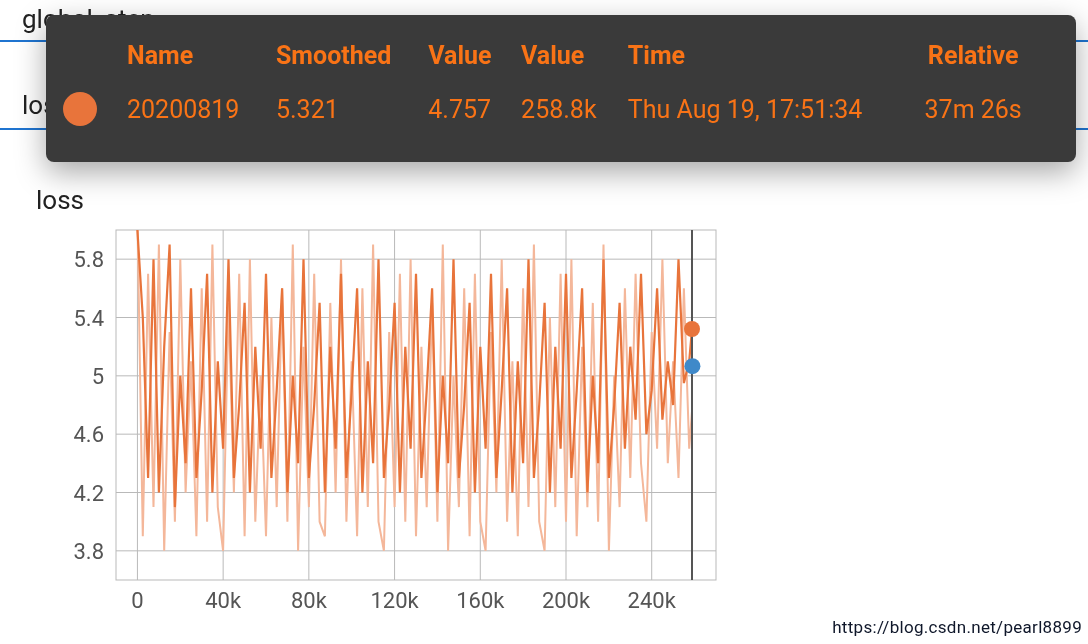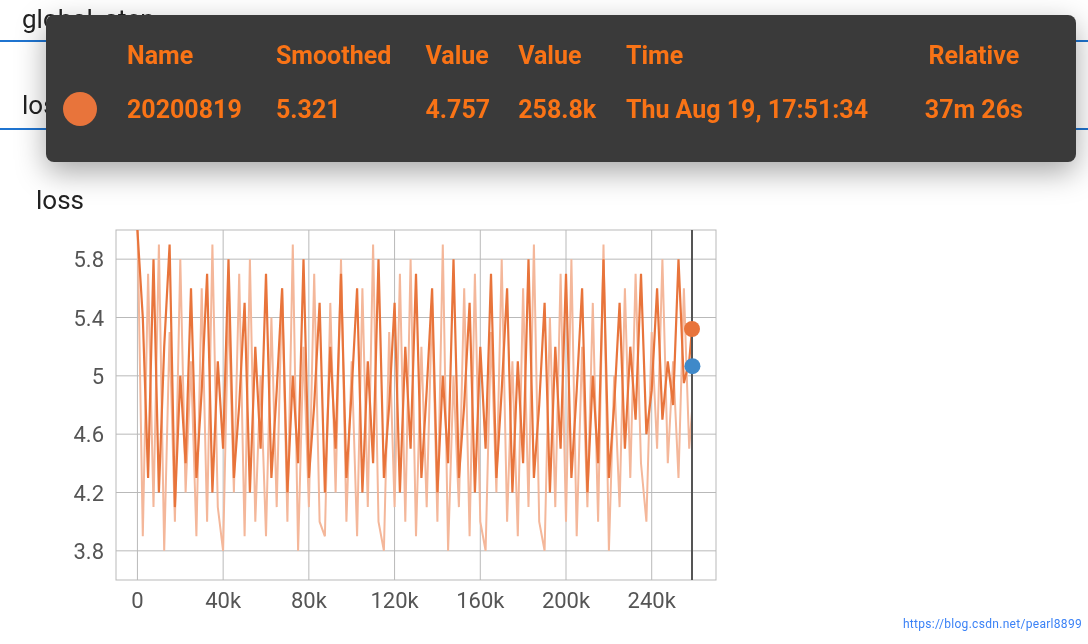--- a/index.html
+++ b/index.html
@@ -4,37 +4,37 @@
 <style>
   html,body{margin:0;padding:0;font-family:-apple-system,BlinkMacSystemFont,"Segoe UI",Roboto,Helvetica,Arial,sans-serif;color:#222;background:#fff;}
   .stage{position:relative;width:1088px;height:644px;overflow:hidden;}
   .section-label{position:absolute;left:22px;font-size:26px;color:#222;z-index:1;}
   .hrule{position:absolute;left:0;width:1088px;height:2px;background:#1f74d0;z-index:0;}
   
   .tooltip{position:absolute;top:15px;left:46px;width:1030px;background:#3a3a3a;color:#f97316;border-radius:8px;
            box-shadow:0 10px 30px rgba(0,0,0,0.35);padding:20px 28px 26px 17px;z-index:5;box-sizing:border-box;}
   .tooltip table{width:100%;border-collapse:collapse;font-size:25px;}
   .tooltip th{text-align:left;font-weight:700;padding:6px 18px 12px 0;white-space:nowrap;}
-  .tooltip td{padding:10px 18px 10px 0;white-space:nowrap;font-weight:700;}
+  .tooltip td{padding:10px 18px 10px 0;white-space:nowrap;font-weight:400;}
   .tooltip td.rel,.tooltip th.rel{text-align:center;}
   .swatch{display:inline-block;width:34px;height:34px;border-radius:50%;vertical-align:middle;}
   .swatch.open{background:#3a3a3a;border:6px solid #3f89c9;box-sizing:border-box;}
   
   .chart-wrap{position:absolute;top:222px;left:36px;width:700px;height:400px;}
   .chart-title{position:absolute;top:185px;left:36px;font-size:26px;color:#222;}
   svg.chart{width:700px;height:400px;overflow:visible;}
   .grid line{stroke:#b9b9b9;stroke-width:1;}
   .frame rect{fill:none;stroke:#b9b9b9;stroke-width:1;}
   .tick text{font-size:22px;fill:#555;}
   .raw path{stroke:#f4b79a;stroke-width:2;fill:none;}
   .smooth path{stroke:#e8743b;stroke-width:2.2;fill:none;}
   .cursor line{stroke:#555;stroke-width:2;}
   .dot-orange{fill:#e8743b;}
   .dot-blue{fill:#3f89c9;}
-  .watermark{position:absolute;right:6px;bottom:13px;font-size:12px;color:#3b82f6;letter-spacing:0.3px;}
+  .watermark{position:absolute;right:6px;bottom:7px;font-size:17px;color:#0f172a;letter-spacing:0.3px;}
 </style>
 </head>
 <body>
 
 <div class="stage">
 
   <div class="section-label" style="top:4px">global_step</div>
   <div class="hrule" style="top:40px"></div>
   <div class="section-label" style="top:90px">loss</div>
   <div class="hrule" style="top:128px"></div>

